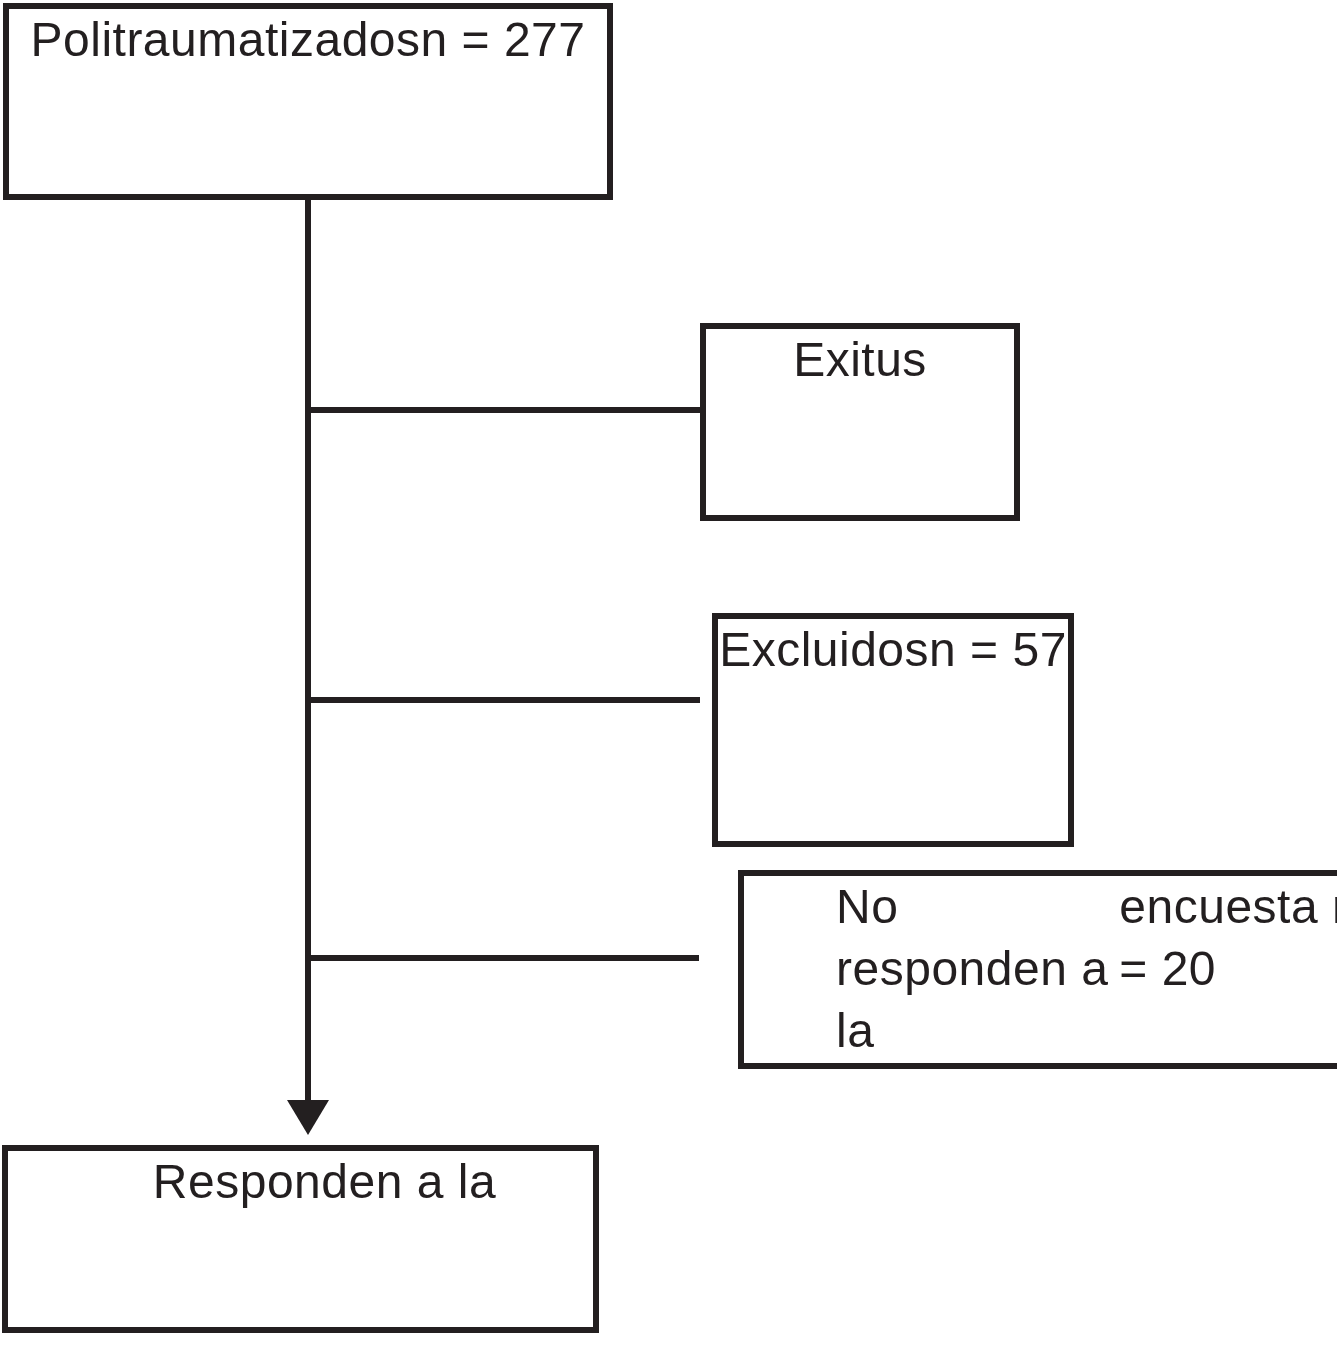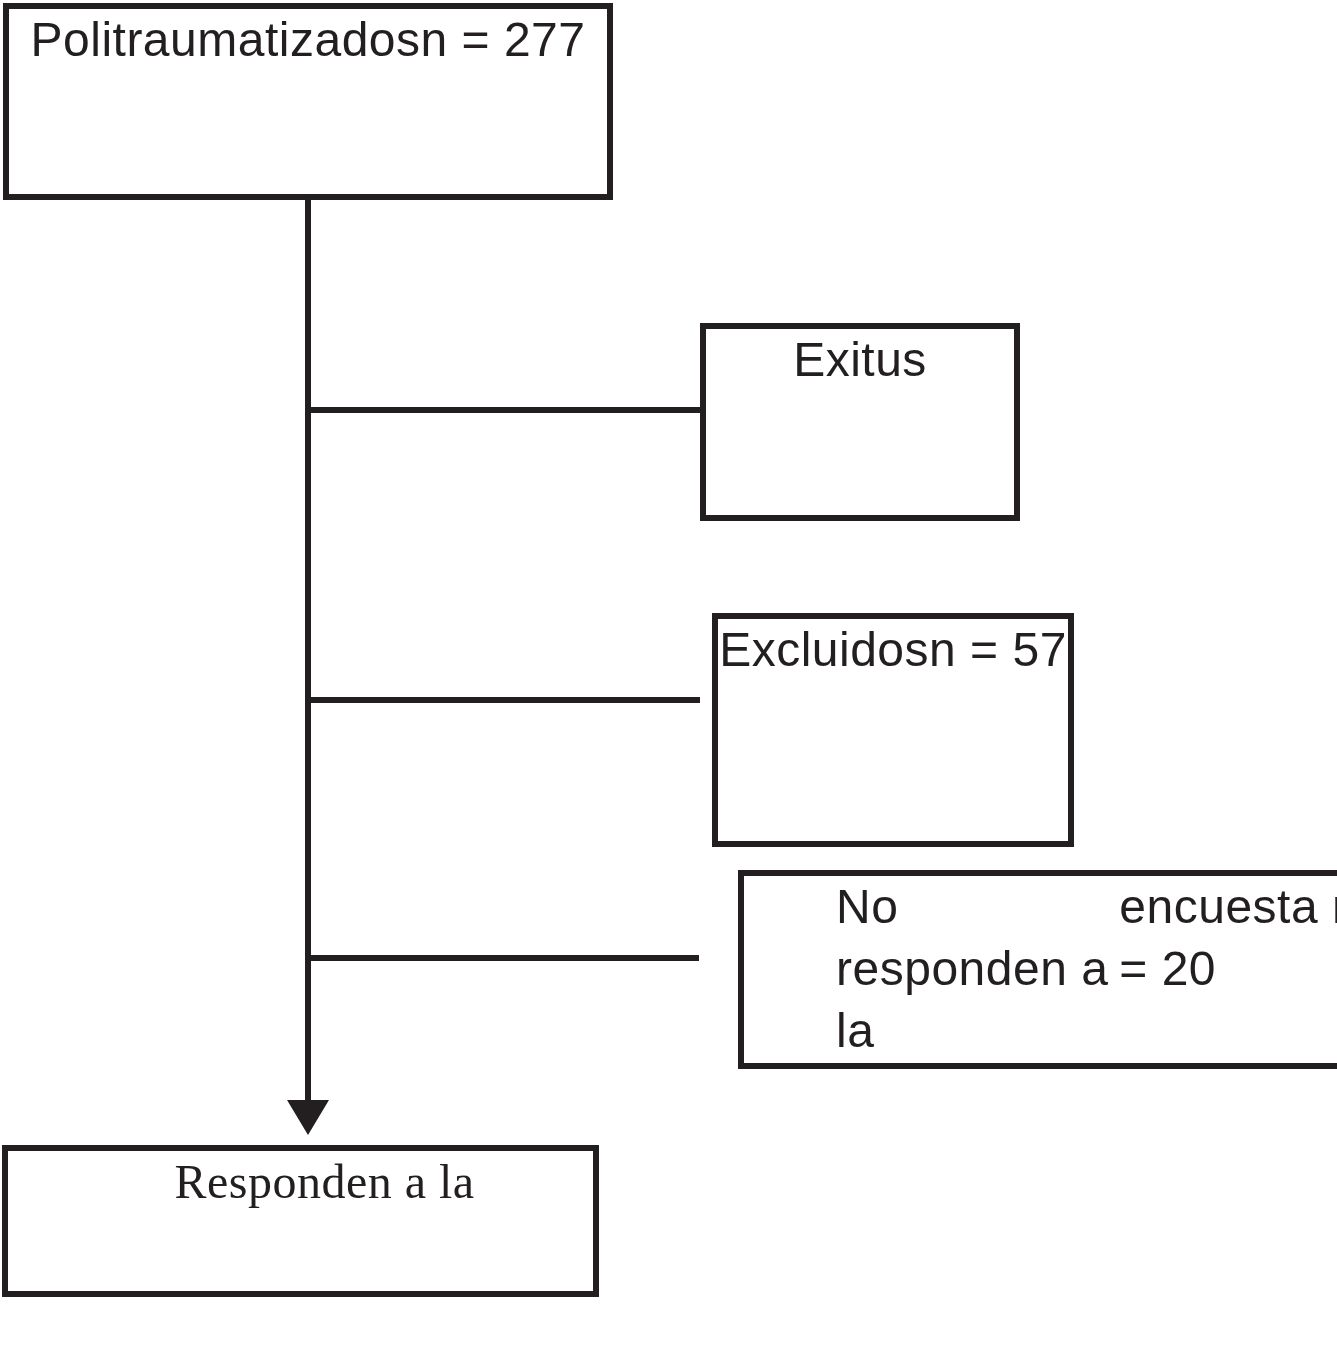--- a/index.html
+++ b/index.html
@@ -27,21 +27,21 @@
     line-height: 62px;
     letter-spacing: 0.5px;
   }
   .flow-box.centered { text-align: center; }
   .flow-box.left-aligned { text-align: left; }
 
   .box-politraumatizados { left: 3px;   top: 3px;    width: 610px; height: 197px; }
   .box-exitus            { left: 700px; top: 323px;  width: 320px; height: 198px; }
   .box-excluidos         { left: 700px; top: 613px;  width: 362px; height: 234px; margin-left: 12px; }
   .box-no-responden      { left: 738px; top: 870px;  width: 635px; height: 199px; padding-left: 92px; }
-  .box-responden         { left: 2px;   top: 1145px; width: 597px; height: 152px; padding-left: 48px; font-family: Liberation Serif, serif; }
+  .box-responden         { left: 2px;   top: 1145px; width: 597px; height: 188px; padding-left: 48px; }
 
   .connector {
     position: absolute;
     background: var(--line-color, #231f20);
   }
   .v-line   { left: 305px; top: 200px; width: 6px;   height: 902px; }
   .h-line-1 { left: 305px; top: 407px; width: 395px; height: 6px; }
   .h-line-2 { left: 305px; top: 697px; width: 395px; height: 6px; }
   .h-line-3 { left: 305px; top: 955px; width: 394px; height: 6px; }
 

